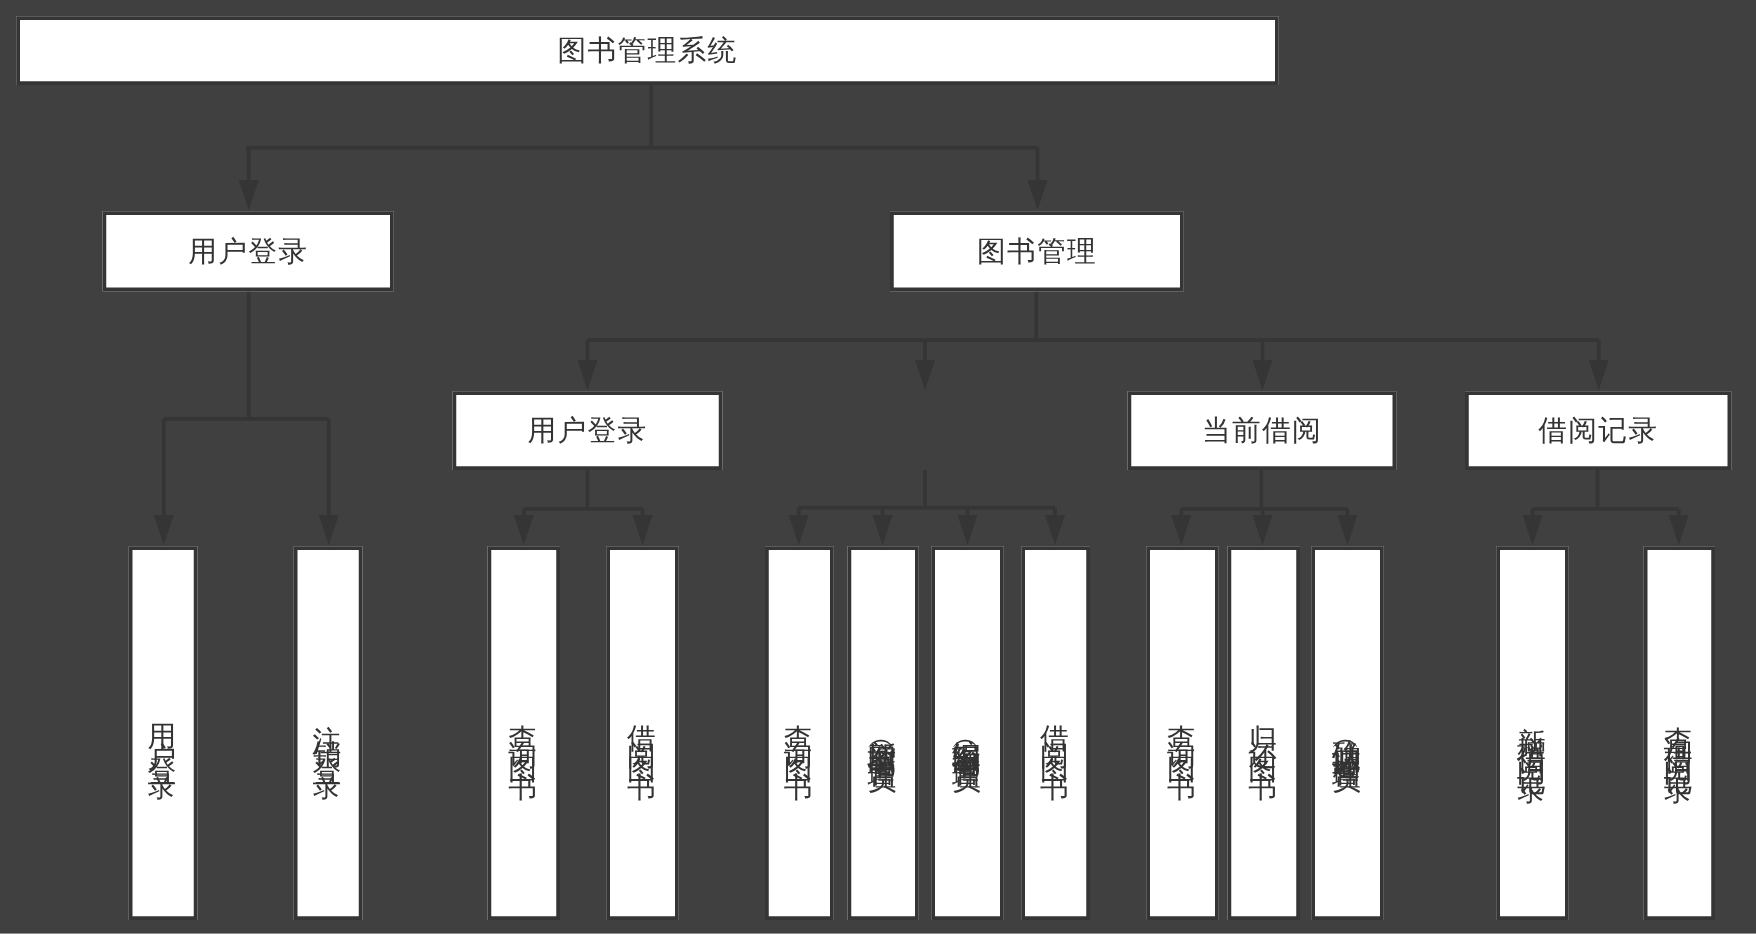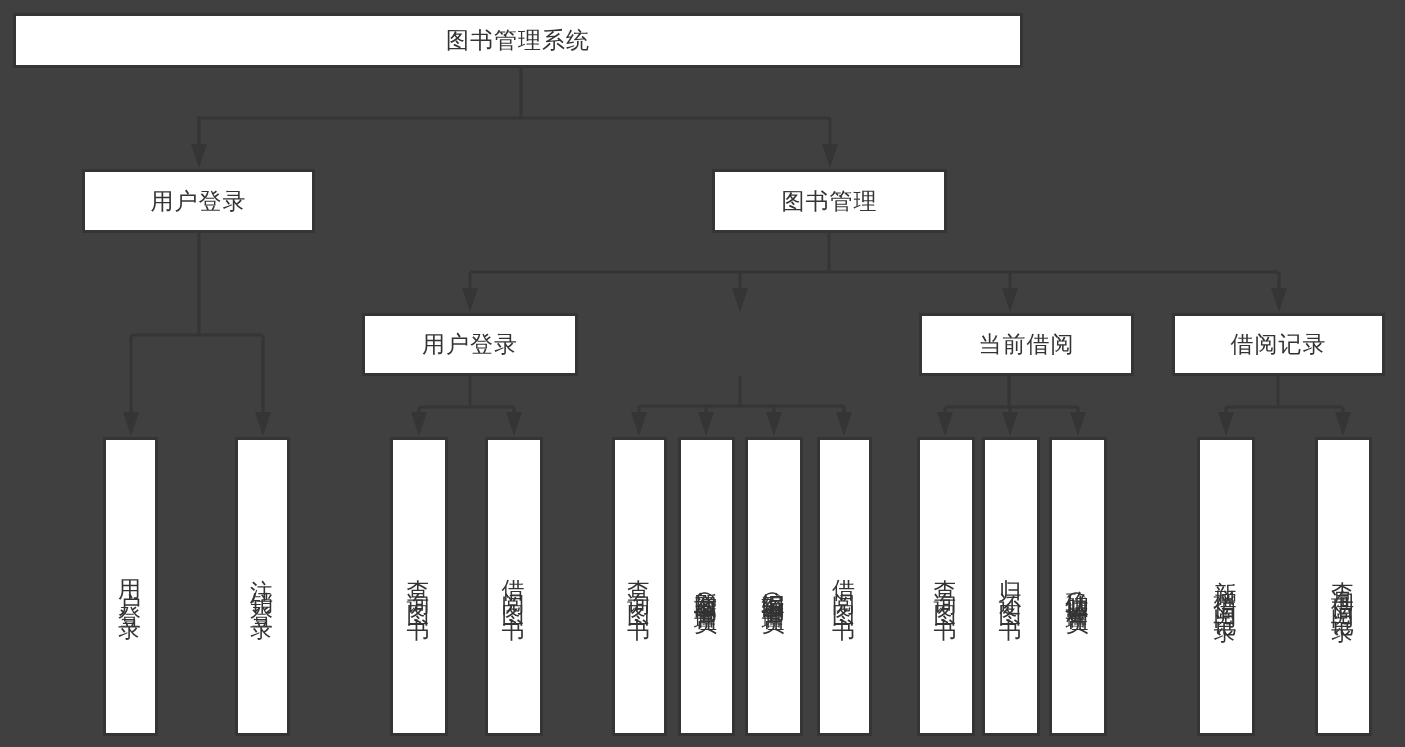--- a/index.html
+++ b/index.html
@@ -46,21 +46,21 @@
   .v.mid  { letter-spacing: 8px; }
   .v.long { letter-spacing: 3px; }
 
   
   #n-root        { left: 13px;   top: 13px;  width: 1010px; height: 55px; }
   #n-user-login  { left: 82px;   top: 169px; width: 233px;  height: 64px; }
   #n-book-mgmt   { left: 712px;  top: 169px; width: 235px;  height: 64px; }
 
   #n-new-book    { left: 362px;  top: 313px; width: 216px;  height: 63px; }
   #n-book-borrow { left: 632px;  top: 313px; width: 215px;  height: 63px; }
-  #n-cur-borrow  { left: 902px;  top: 313px; width: 215px;  height: 63px; margin-left: 17px; }
+  #n-cur-borrow  { left: 902px;  top: 313px; width: 215px;  height: 63px; }
   #n-records     { left: 1172px; top: 313px; width: 213px;  height: 63px; }
 
   #n-login-v     { left: 103px;  top: 437px; width: 55px; height: 299px; }
   #n-logout-v    { left: 235px;  top: 437px; width: 55px; height: 299px; }
 
   #n-nb-query    { left: 390px;  top: 437px; width: 58px; height: 299px; }
   #n-nb-borrow   { left: 485px;  top: 437px; width: 58px; height: 299px; }
 
   #n-bb-query    { left: 612px;  top: 437px; width: 55px; height: 299px; }
   #n-bb-add      { left: 678px;  top: 437px; width: 57px; height: 299px; }

